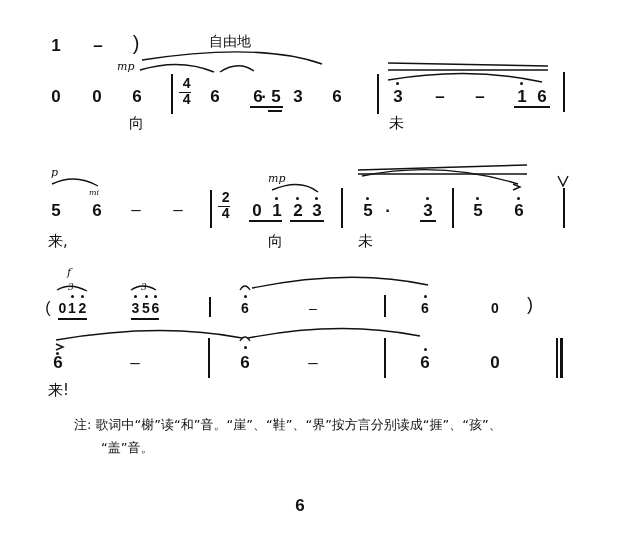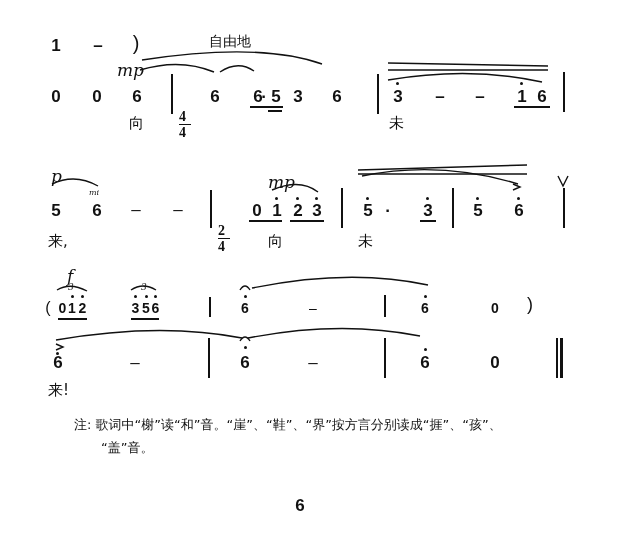--- a/index.html
+++ b/index.html
@@ -5,22 +5,22 @@
   html, body { margin:0; padding:0; background:#ffffff; }
   body { width:626px; height:551px; position:relative; overflow:hidden;
          font-family:"DejaVu Sans", sans-serif; color:#111; }
   .abs { position:absolute; }
   .note { font-family:"Liberation Sans", sans-serif; font-weight:bold; font-size:17px; line-height:17px; text-align:center; width:16px; }
   .note.small { font-size:14px; }
   .dot { position:absolute; width:3px; height:3px; background:#111; border-radius:50%; }
   .uline { position:absolute; height:1.5px; background:#111; }
   .bar { position:absolute; width:1.5px; background:#111; }
   .lyric { font-family:"DejaVu Sans", sans-serif; font-size:15px; line-height:16px; }
-  .dyn { font-family:"DejaVu Serif", serif; font-style:italic; font-size:17px; }
-  .ts { font-family:Liberation Serif, serif; font-weight:bold; font-size:14px; line-height:13px; text-align:left; width:12px;margin-top:32px; }
+  .dyn { font-family:"DejaVu Serif", serif; font-style:italic; font-size:11px; }
+  .ts { font-family:Liberation Mono, monospace; font-weight:bold; font-size:14px; line-height:13px; text-align:right; width:12px; }
   .ts .ln { display:block; height:1px; background:#111; margin:1px 0; }
   .footnote { font-size:13px; line-height:22px; }
   svg.arcs { position:absolute; left:0; top:0; }
 </style>
 </head>
 <body>
 
 <svg class="arcs" width="626" height="551">
   <g fill="none" stroke="#111" stroke-width="1.4">
 

